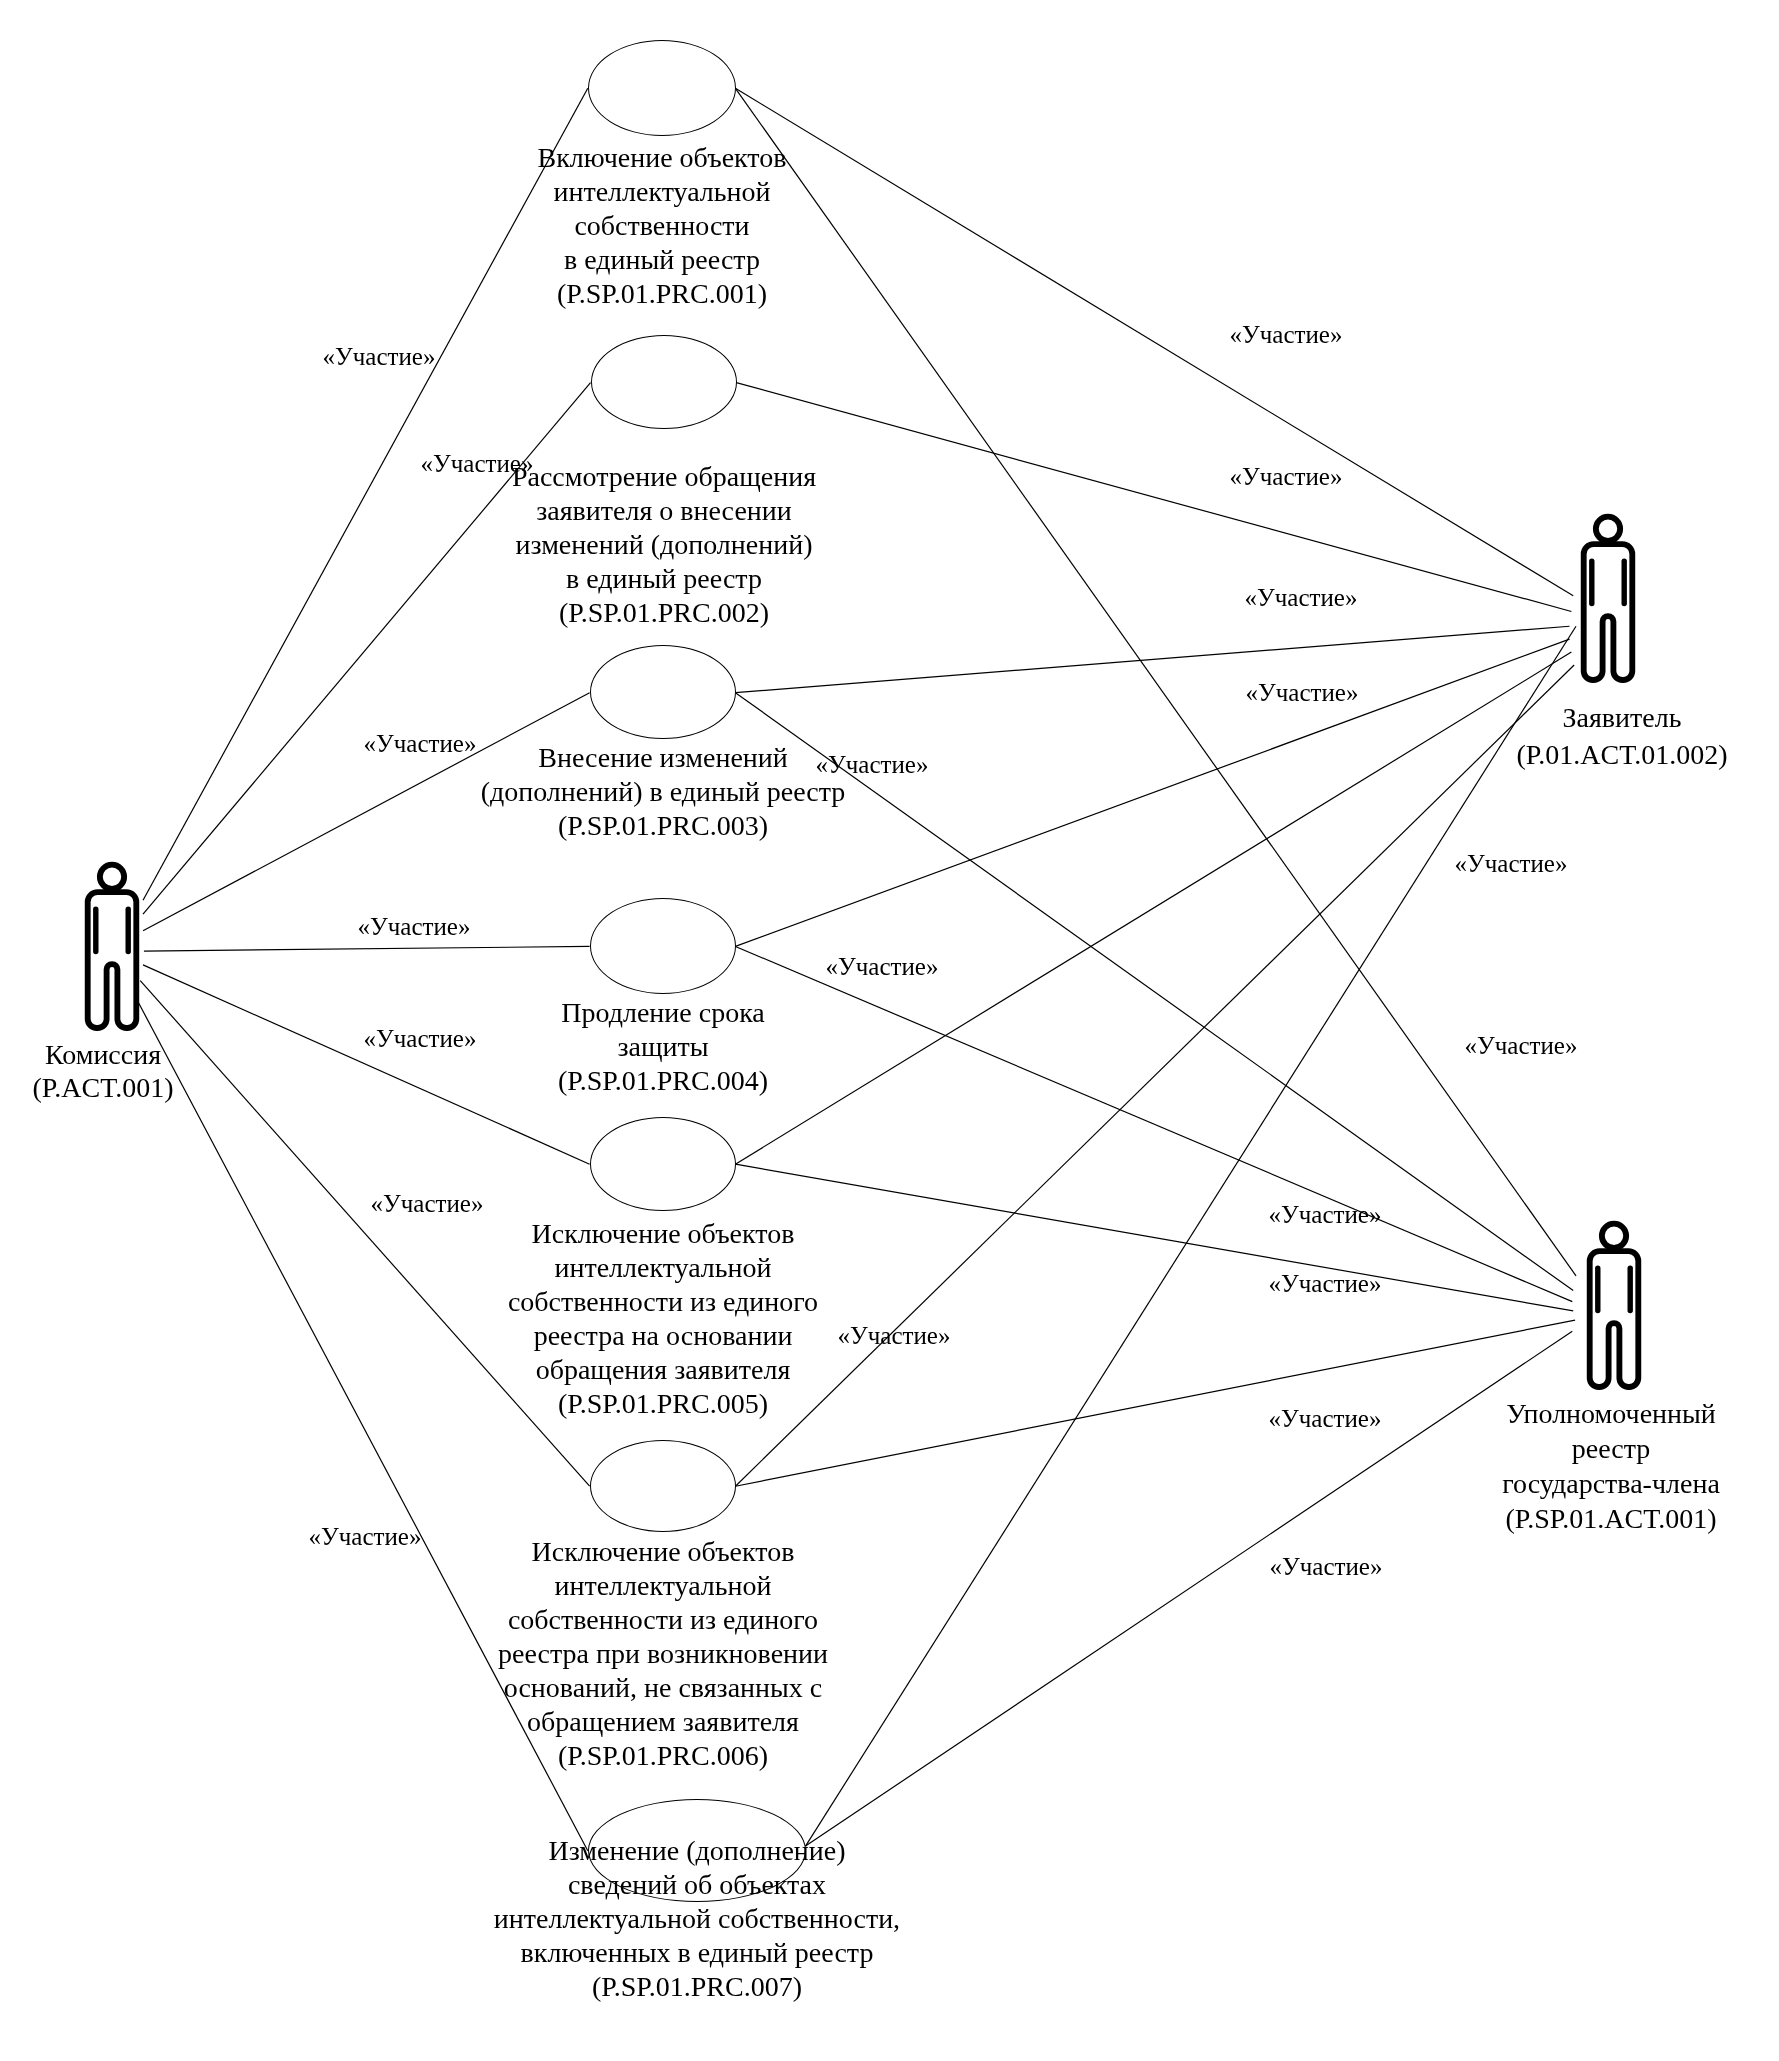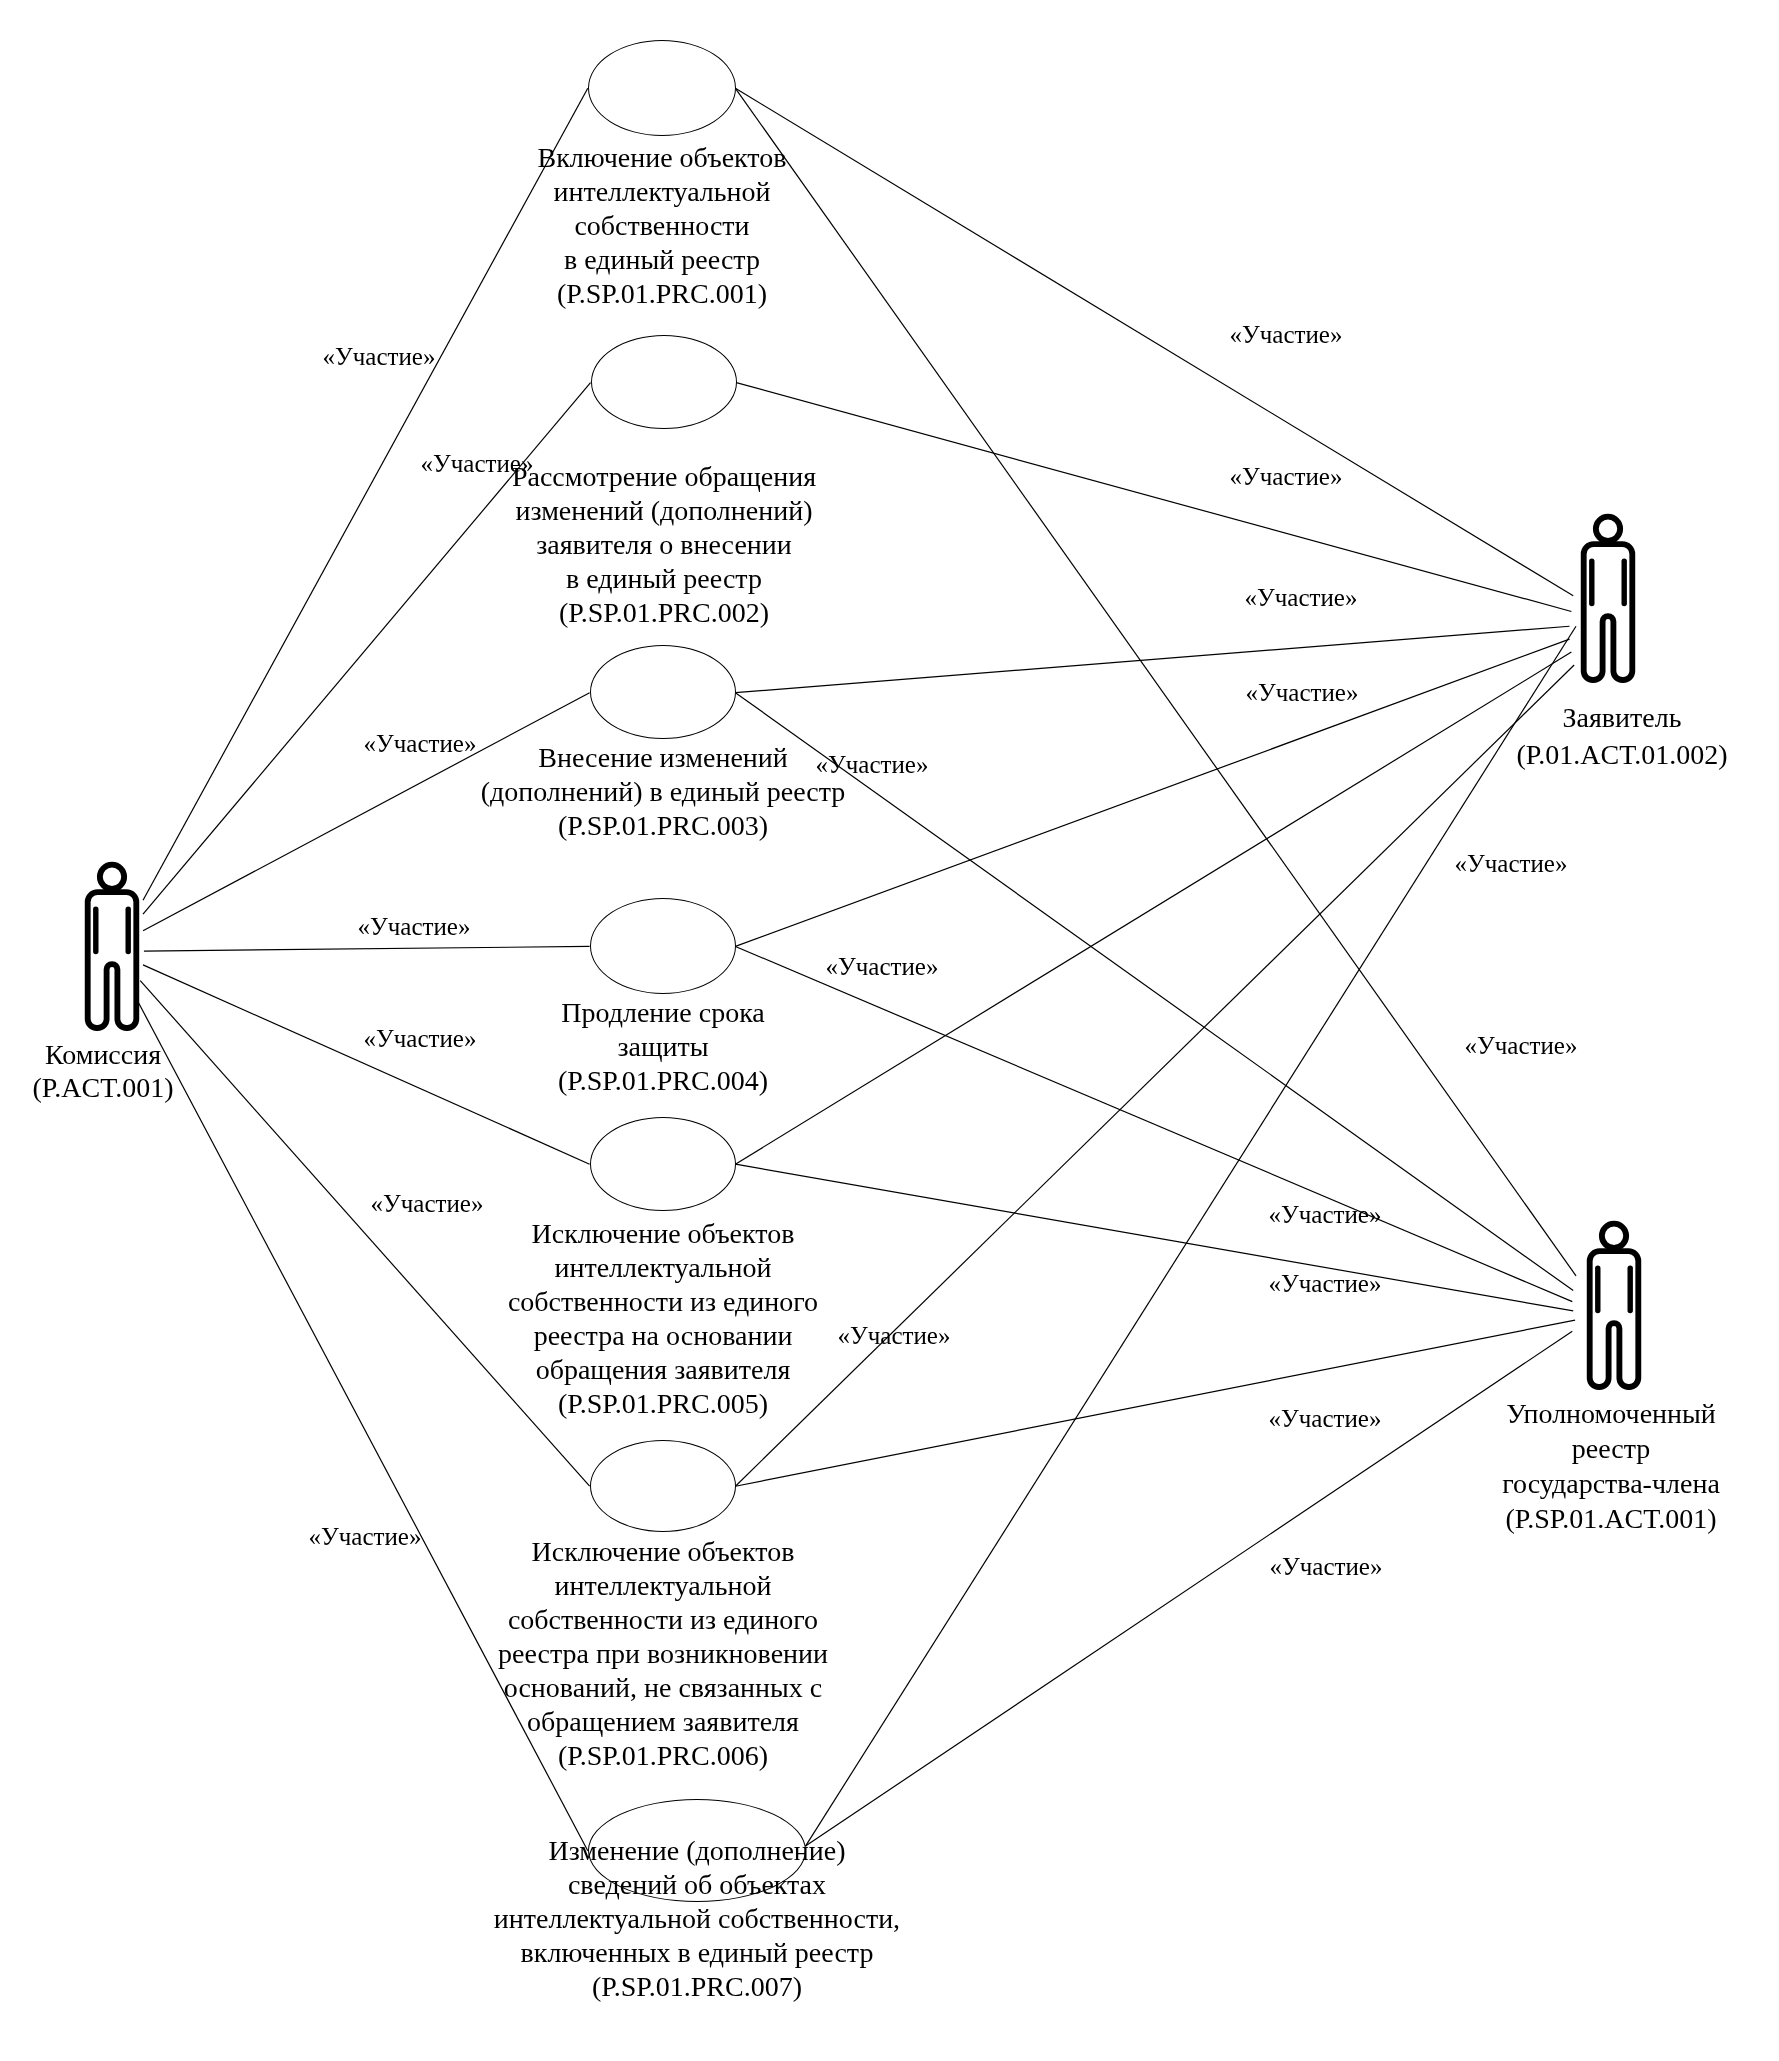--- a/index.html
+++ b/index.html
@@ -64,22 +64,22 @@
       <div class="uc-text" style="left: 662px; top: 113px;">
         <div>Включение объектов</div>
         <div>интеллектуальной</div>
         <div>собственности</div>
         <div>в единый реестр</div>
         <div>(P.SP.01.PRC.001)</div>
       </div>
       <div class="uc-ellipse" style="left: 591px; top: 307px; width: 146px; height: 94px;"></div>
       <div class="uc-text" style="left: 664px; top: 432px;">
         <div>Рассмотрение обращения</div>
+        <div>заявителя о внесении</div>
         <div>изменений (дополнений)</div>
-        <div>заявителя о внесении</div>
         <div>в единый реестр</div>
         <div>(P.SP.01.PRC.002)</div>
       </div>
       <div class="uc-ellipse" style="left: 590px; top: 617px; width: 146px; height: 94px;"></div>
       <div class="uc-text" style="left: 663px; top: 713px;">
         <div>Внесение изменений</div>
         <div>(дополнений) в единый реестр</div>
         <div>(P.SP.01.PRC.003)</div>
       </div>
       <div class="uc-ellipse" style="left: 590px; top: 870px; width: 146px; height: 96px;"></div>

